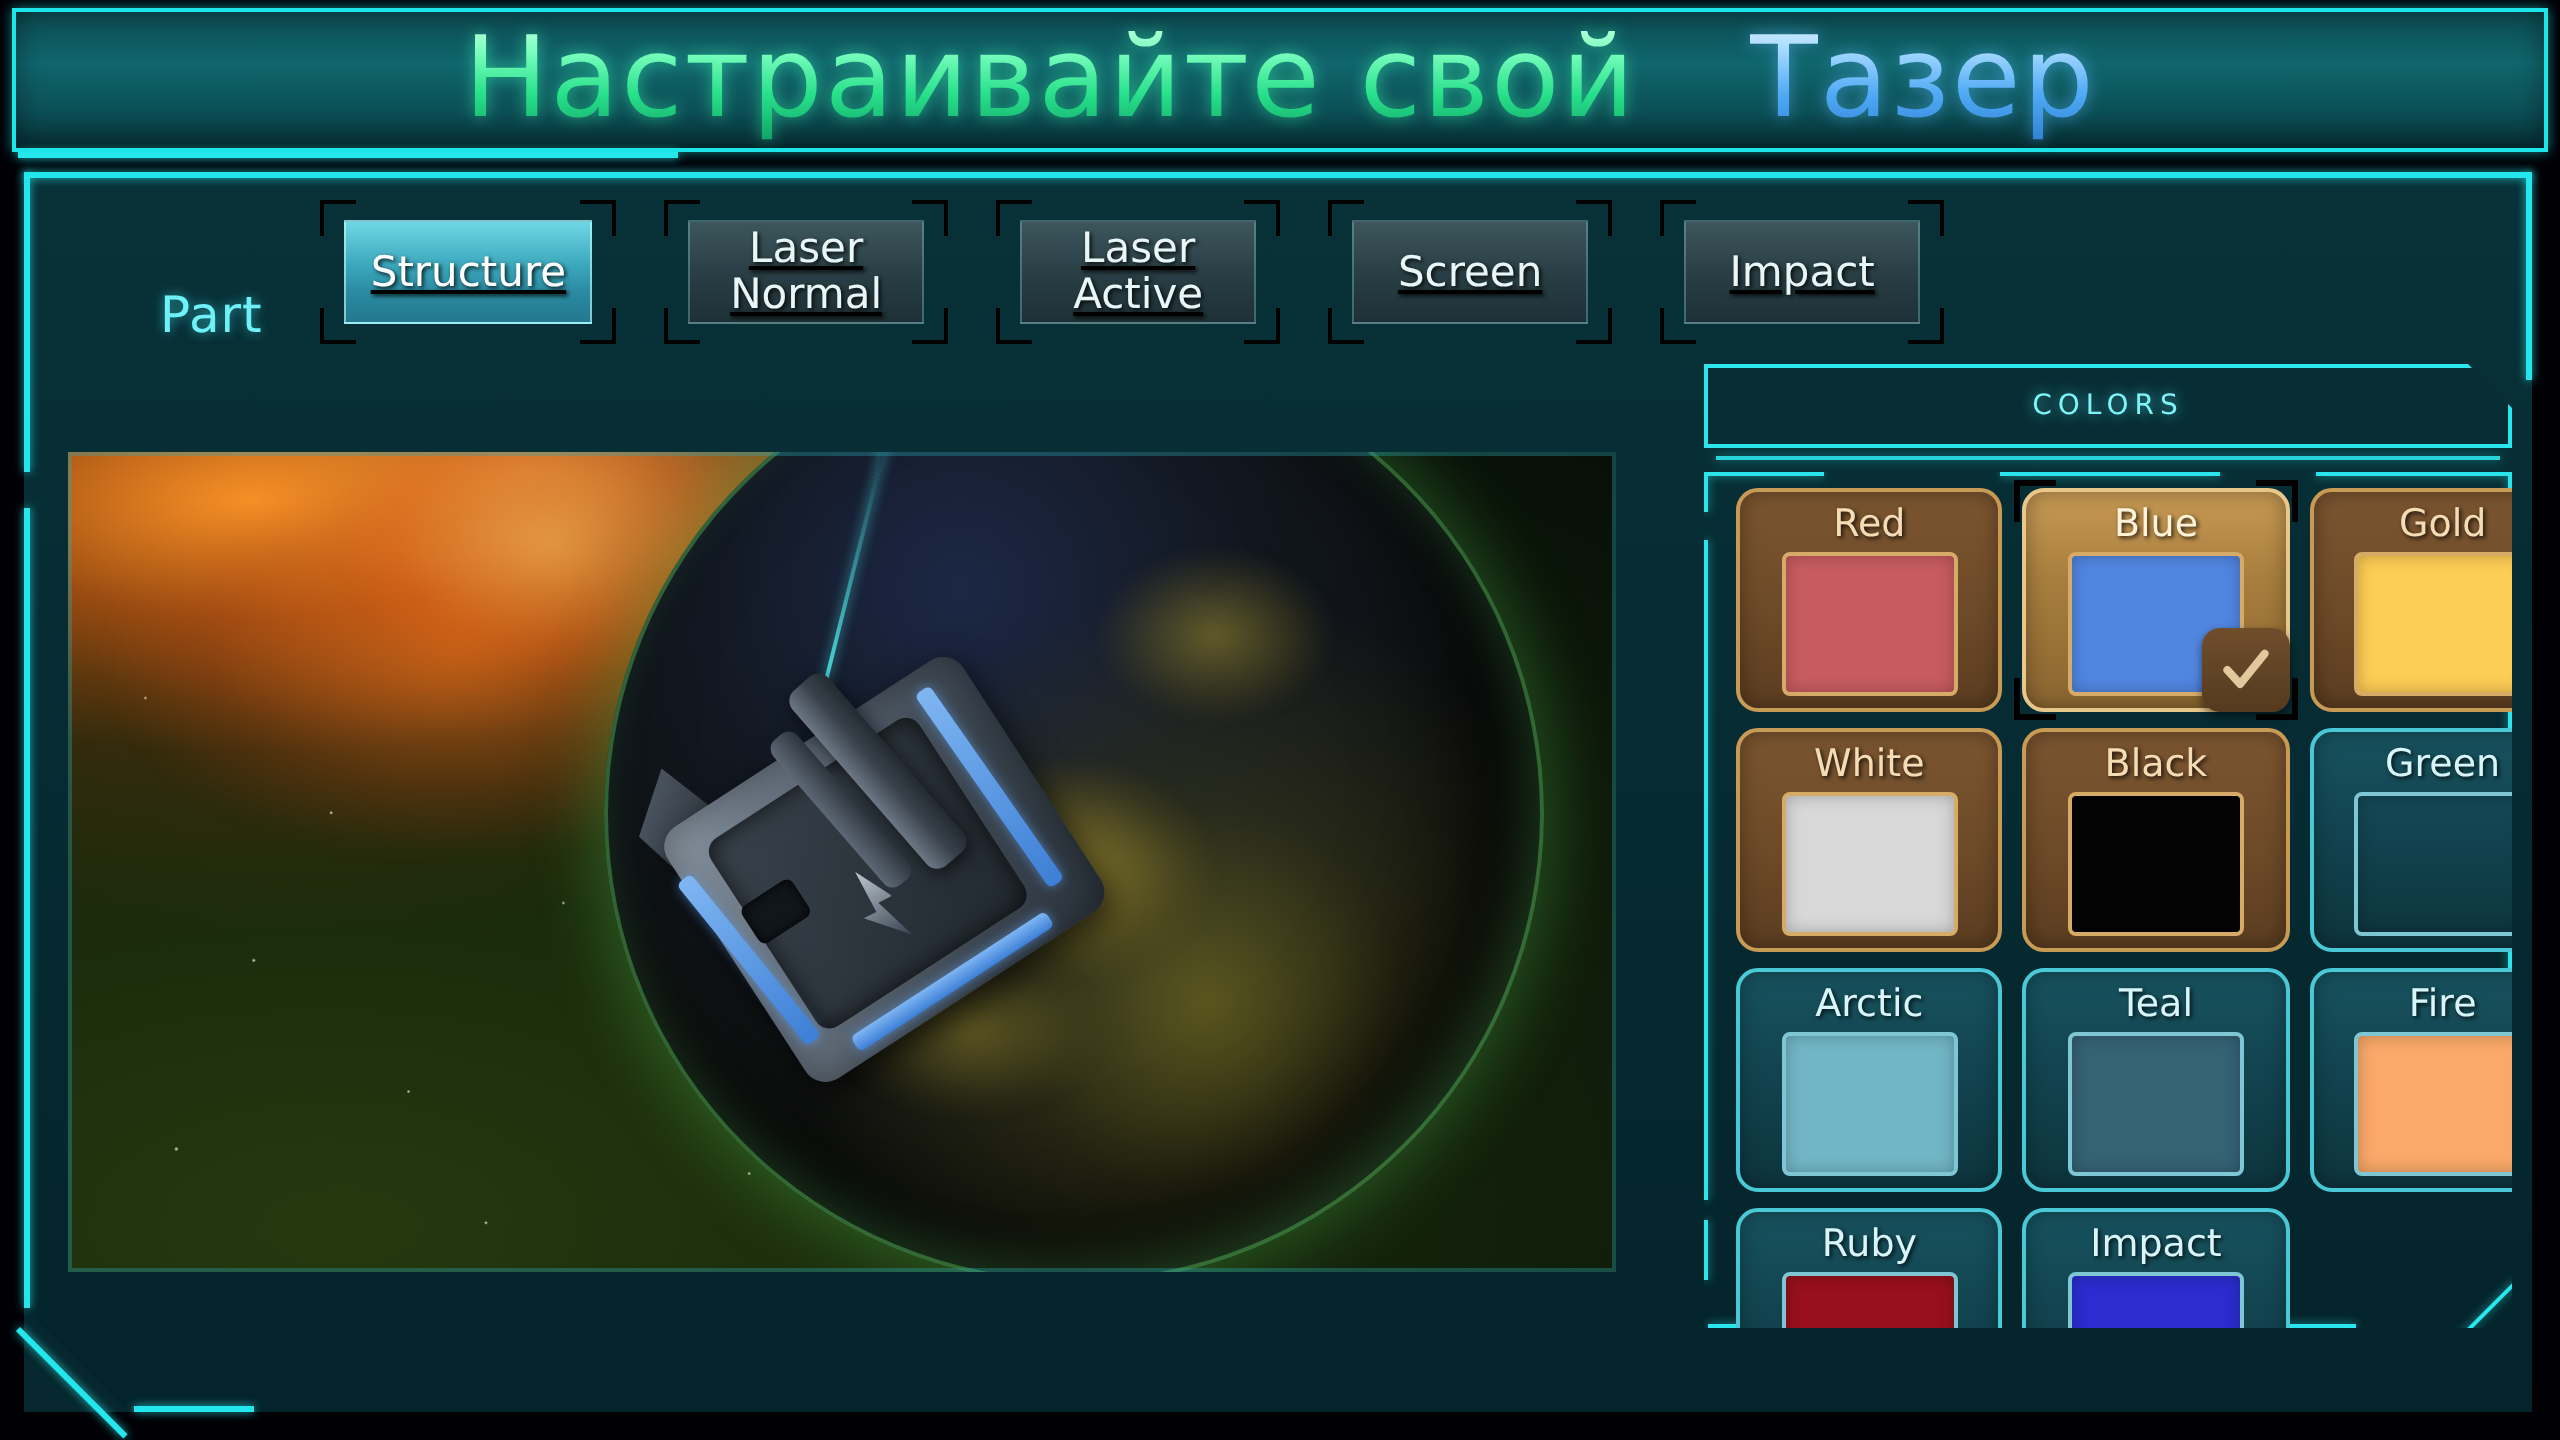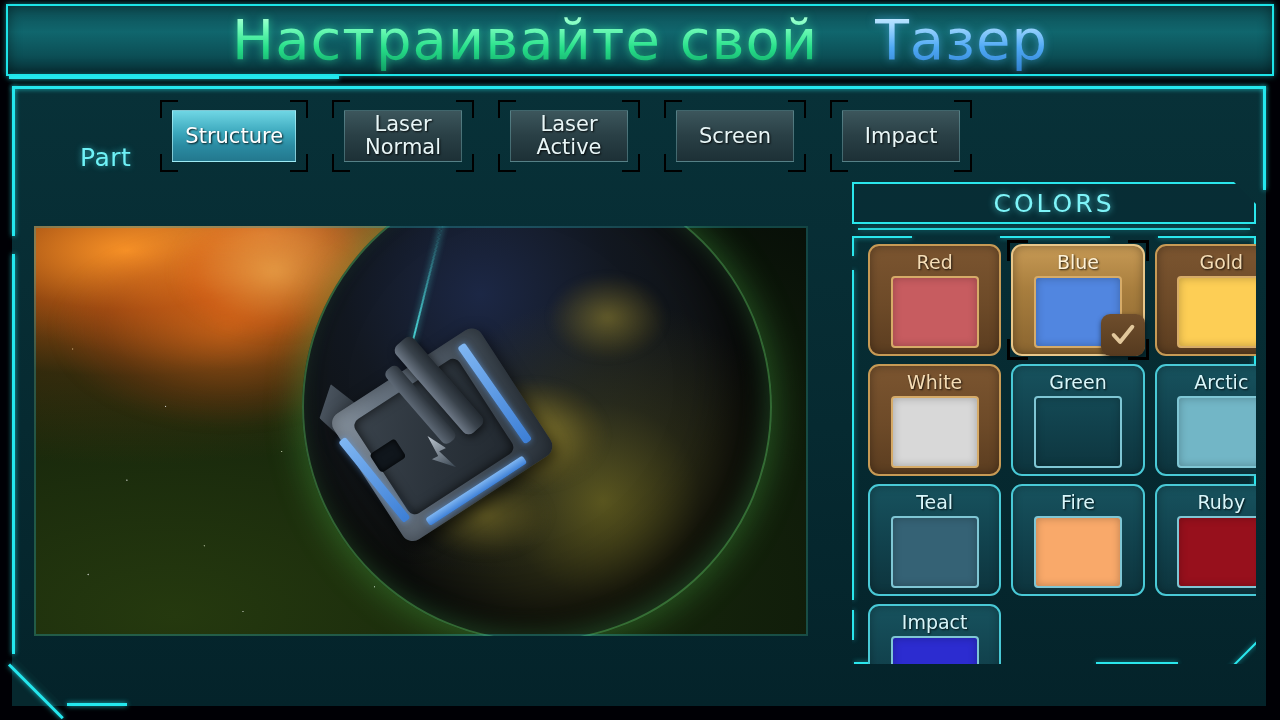--- a/index.html
+++ b/index.html
@@ -60,21 +60,21 @@
   .fr-bot{position:absolute;left:55px;bottom:0;height:3px;width:60px;background:#24e7ee;box-shadow:0 0 5px rgba(36,231,238,.8);}
   .fr-top-tick{position:absolute;left:-3px;top:-10px;width:330px;height:3px;background:#24e7ee;box-shadow:0 0 5px rgba(36,231,238,.8);}
 
   
   .part-row{position:absolute;left:68px;top:14px;display:flex;align-items:flex-end;gap:13px;}
   .part-label{
     color:#6ff2f7;font-size:25px;letter-spacing:.5px;margin-right:16px;
     text-shadow:0 0 6px rgba(70,240,250,.6);
     font-family:"DejaVu Sans","Liberation Sans",sans-serif;
   }
-  .tab-wrap{position:relative;margin-right:24px;padding:10px 12px;}
+  .tab-wrap{position:relative;margin-right:24px;padding:10px 12px;text-decoration:underline;}
   .tab-wrap .br{position:absolute;width:16px;height:16px;border-color:#5fe3ea;}
   .tab-wrap .br.tl{left:0;top:0;border-left:2px solid;border-top:2px solid;}
   .tab-wrap .br.tr{right:0;top:0;border-right:2px solid;border-top:2px solid;}
   .tab-wrap .br.bl{left:0;bottom:0;border-left:2px solid;border-bottom:2px solid;}
   .tab-wrap .br.br2{right:0;bottom:0;border-right:2px solid;border-bottom:2px solid;}
   .tab-btn{
     min-width:118px;height:52px;box-sizing:border-box;
     display:flex;align-items:center;justify-content:center;text-align:center;
     padding:2px 12px;
     border:1px solid rgba(150,230,235,.30);
@@ -180,21 +180,21 @@
     position:absolute;left:852px;top:182px;width:404px;height:42px;
   }
   .colors-header .hdr-fill{
     position:absolute;inset:0;background:rgba(8,46,53,.75);
     clip-path:polygon(0 0, calc(100% - 22px) 0, 100% 22px, 100% 100%, 0 100%);
     border:2px solid #2ae6ec;
     box-sizing:border-box;
   }
   .colors-title{
     position:absolute;inset:0;display:flex;align-items:center;justify-content:center;
-    color:#7ef4f8;font-size:25px;letter-spacing:3px;
+    color:#7ef4f8;font-size:14px;letter-spacing:3px;
     text-shadow:0 0 7px rgba(90,240,250,.75);
     font-family:"DejaVu Sans","Liberation Sans",sans-serif;
   }
   .hdr-underline{position:absolute;left:858px;top:228px;width:392px;height:2px;background:#2ae6ec;opacity:.9;box-shadow:0 0 6px rgba(42,230,236,.6);}
 
   .colors-panel{
     position:absolute;left:852px;top:236px;width:404px;height:428px;overflow:hidden;
   }
   .cp-frame{position:absolute;inset:0;pointer-events:none;}
   .cp-line{position:absolute;background:#2ae6ec;box-shadow:0 0 5px rgba(42,230,236,.65);}
@@ -406,20 +406,24 @@
           </div>
         </div>
         <div class="sw-card brown">
           <div class="sw-name">Gold</div>
           <div class="sw-color" style="background: rgb(253, 206, 85);"></div>
         </div>
         <div class="sw-card brown">
           <div class="sw-name">White</div>
           <div class="sw-color" style="background: rgb(216, 216, 216);"></div>
         </div>
+        <div class="sw-card brown">
+          <div class="sw-name">Black</div>
+          <div class="sw-color" style="background: rgb(4, 4, 4);"></div>
+        </div>
         <div class="sw-card teal">
           <div class="sw-name">Green</div>
           <div class="sw-color"></div>
         </div>
         <div class="sw-card teal">
           <div class="sw-name">Arctic</div>
           <div class="sw-color" style="background: rgb(114, 182, 198);"></div>
         </div>
         <div class="sw-card teal">
           <div class="sw-name">Teal</div>

